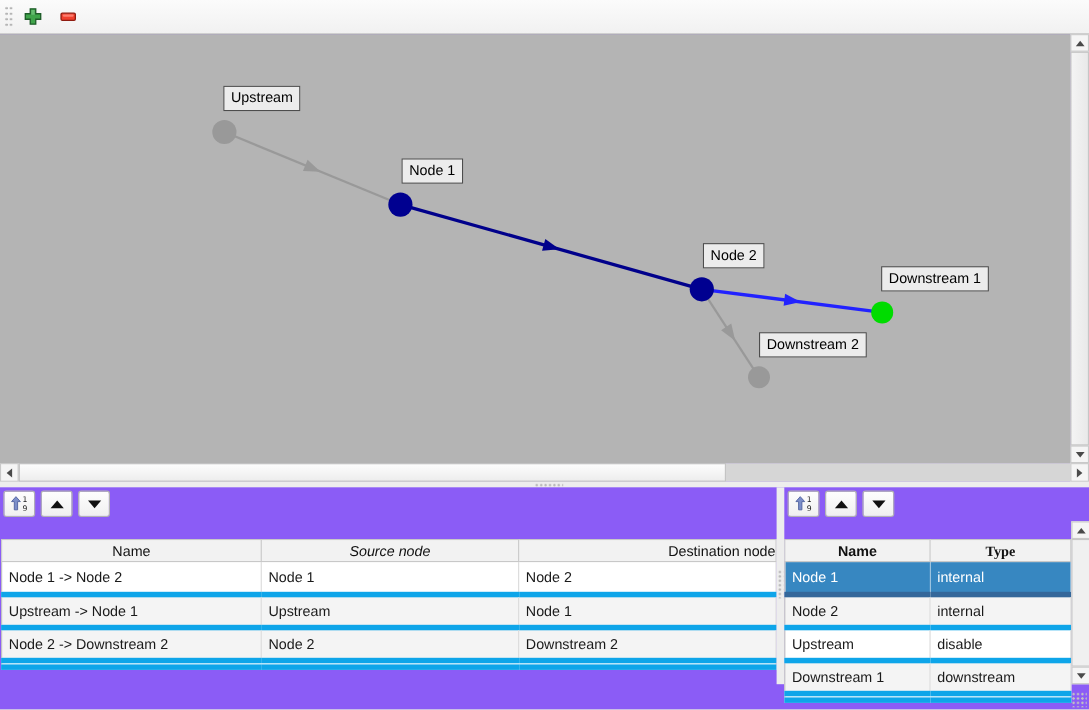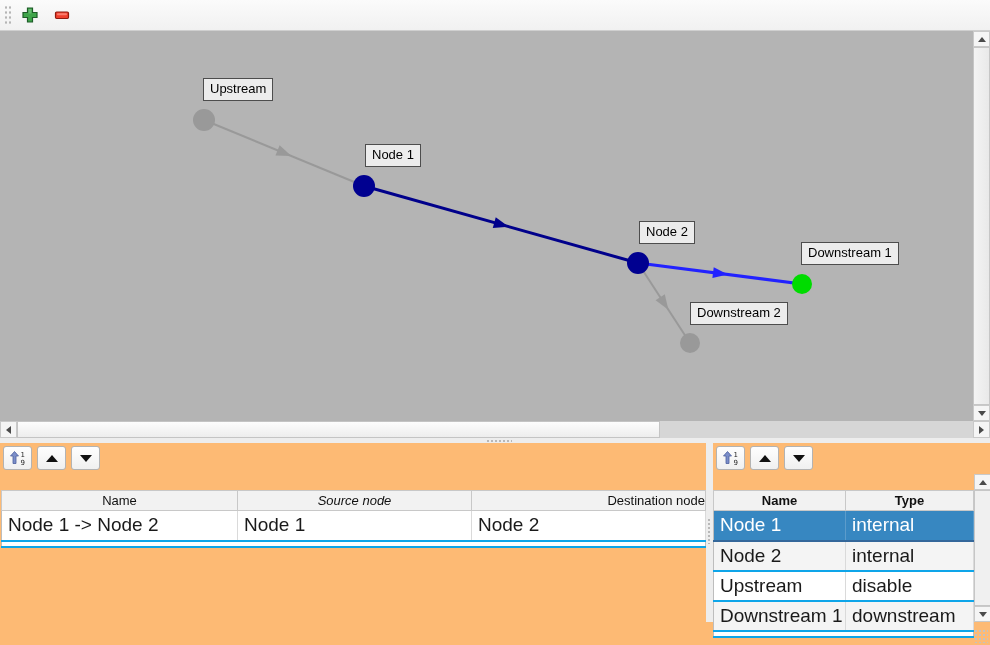--- a/index.html
+++ b/index.html
@@ -1,18 +1,18 @@
 <!DOCTYPE html>
 <html><head>
 <meta charset="utf-8">
 <style>
   * { margin:0; padding:0; box-sizing:border-box; }
   html,body { width:990px; height:645px; overflow:hidden;
     font-family:"Liberation Sans","DejaVu Sans",sans-serif; background:#ededed; }
-  #app { position:relative; width:990px; height:645px; background:#fdba74; }
+  #app { position:relative; width:990px; height:645px; background:#8b5cf6; }
 
   
   #toolbar { position:absolute; left:0; top:0; width:990px; height:31px;
     background:linear-gradient(#fbfbfb,#f1f1f1); border-bottom:1px solid #cfcfcf;
     display:flex; align-items:center; }
   .grip { width:8px; height:20px; margin:0 6px 0 4px;
     background-image:radial-gradient(circle,#b5b5b5 1px,transparent 1.3px);
     background-size:4px 5px; }
   .tb-btn { width:24px; height:24px; border:none; background:transparent;
     display:flex; align-items:center; justify-content:center; margin-right:8px; cursor:pointer; }
@@ -62,28 +62,28 @@
     justify-content:center; cursor:pointer; padding:0; }
   .sort-icon text { fill:#222; font-family:"DejaVu Sans",sans-serif; }
 
   table.data-table { border-collapse:collapse; table-layout:fixed; background:#fff;
     border:1px solid #bdbdbd;margin-top:16px; }
   #edge-table { width:704px; margin-left:1px; }
   #node-table { width:260px; }
   .data-table th { height:20px; background:#f2f2f2; border:1px solid #c8c8c8;
     font-size:13px; font-weight:normal; text-align:center; color:#111; padding:0; }
   #node-table th { font-weight:bold; }
-  .data-table td { height:30px; border-right:1px solid #dadada; border-bottom:2px solid #0ea5e9;
-    padding:0 6px; font-size:19px; color:#1a1a1a; white-space:nowrap; overflow:hidden; }
+  .data-table td { height:30px; border-right:1px solid #dadada; border-bottom:5px solid #0ea5e9;
+    padding:0 6px; font-size:13px; color:#1a1a1a; white-space:nowrap; overflow:hidden; }
   .data-table tr.alt { background:#f4f4f4; }
   .data-table tr.selected td { color:#fff; border-right-color:#5c9ccb; border-bottom-color:#34679a; }
   .data-table tr.empty-row td { height:6px; background:#fff; border-right:none; }
   #edge-table th:nth-child(1){width:236px;} #edge-table th:nth-child(2){width:234px;font-style:italic;}
   #edge-table th:nth-child(3){width:234px;text-align:right;}
-  #node-table th:nth-child(1){width:132px;} #node-table th:nth-child(2){width:128px;}
+  #node-table th:nth-child(1){width:132px;} #node-table th:nth-child(2){width:128px;font-family:Liberation Serif, serif;}
   #node-body-row { display:flex; }
   #node-vscroll { width:17px; height:148px; display:flex; flex-direction:column; background:#e0e0e0; }
   #node-vscroll .sb-track { position:relative; flex:1; }
   #node-vscroll .sb-thumb { position:absolute; left:0; right:0; top:0; bottom:0;
     background:#f0f0f0; border:1px solid #c6c6c6; }
 
   #resize-grip { position:absolute; right:2px; bottom:2px; width:14px; height:14px;
     background-image:radial-gradient(circle,#c2c2c2 1px,transparent 1.2px); background-size:4px 4px; }
 </style>
 </head>
@@ -175,20 +175,30 @@
             <th>Source node</th>
             <th>Destination node</th>
           </tr>
         </thead>
       <tbody>
           <tr>
             <td>Node 1 -&gt; Node 2</td>
             <td>Node 1</td>
             <td>Node 2</td>
           </tr>
+          <tr class="alt">
+            <td>Upstream -&gt; Node 1</td>
+            <td>Upstream</td>
+            <td>Node 1</td>
+          </tr>
+          <tr class="alt">
+            <td>Node 2 -&gt; Downstream 2</td>
+            <td>Node 2</td>
+            <td>Downstream 2</td>
+          </tr>
           <tr class="empty-row">
             <td colspan="3"></td>
           </tr>
         </tbody>
     </table>
   </div>
 
   <div id="vsplitter">
       <div class="dots"></div>
     </div>

